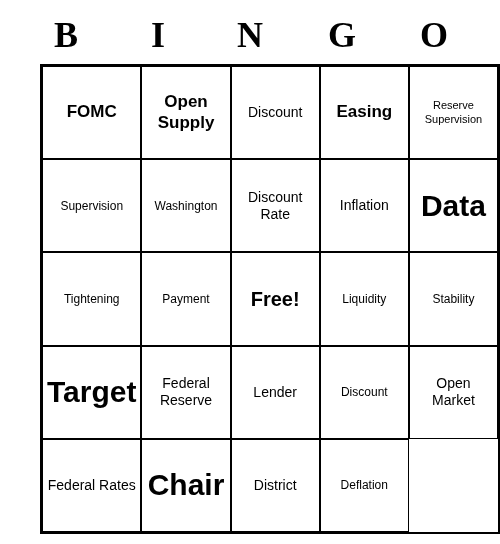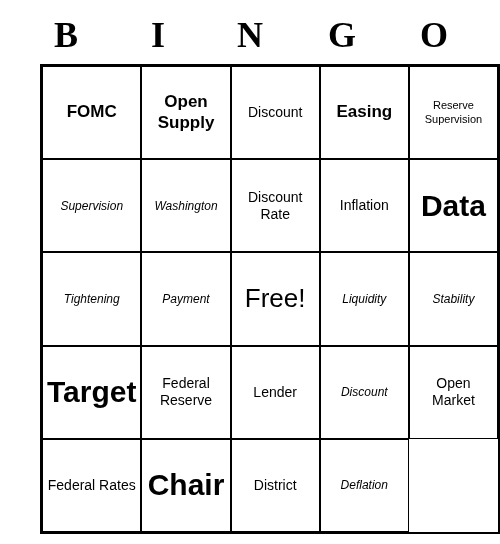--- a/index.html
+++ b/index.html
@@ -69,30 +69,29 @@
       font-weight: bold;
     }
 
     .size-normal {
       font-size: 14px;
       text-align: center;
     }
 
     .size-small {
       font-size: 12px;
-      font-style: italic;
     }
 
     .size-xsmall {
       font-size: 11px;
     }
 
     .free-cell {
-      font-size: 26px;
-      font-weight: normal;
+      font-size: 20px;
+      font-weight: bold;
     }
   </style>
 </head>
 <body>
 
 <div class="bingo-header">
 <div class="bingo-header-cell">B</div>
     <div class="bingo-header-cell">I</div>
     <div class="bingo-header-cell">N</div>
     <div class="bingo-header-cell">G</div>

